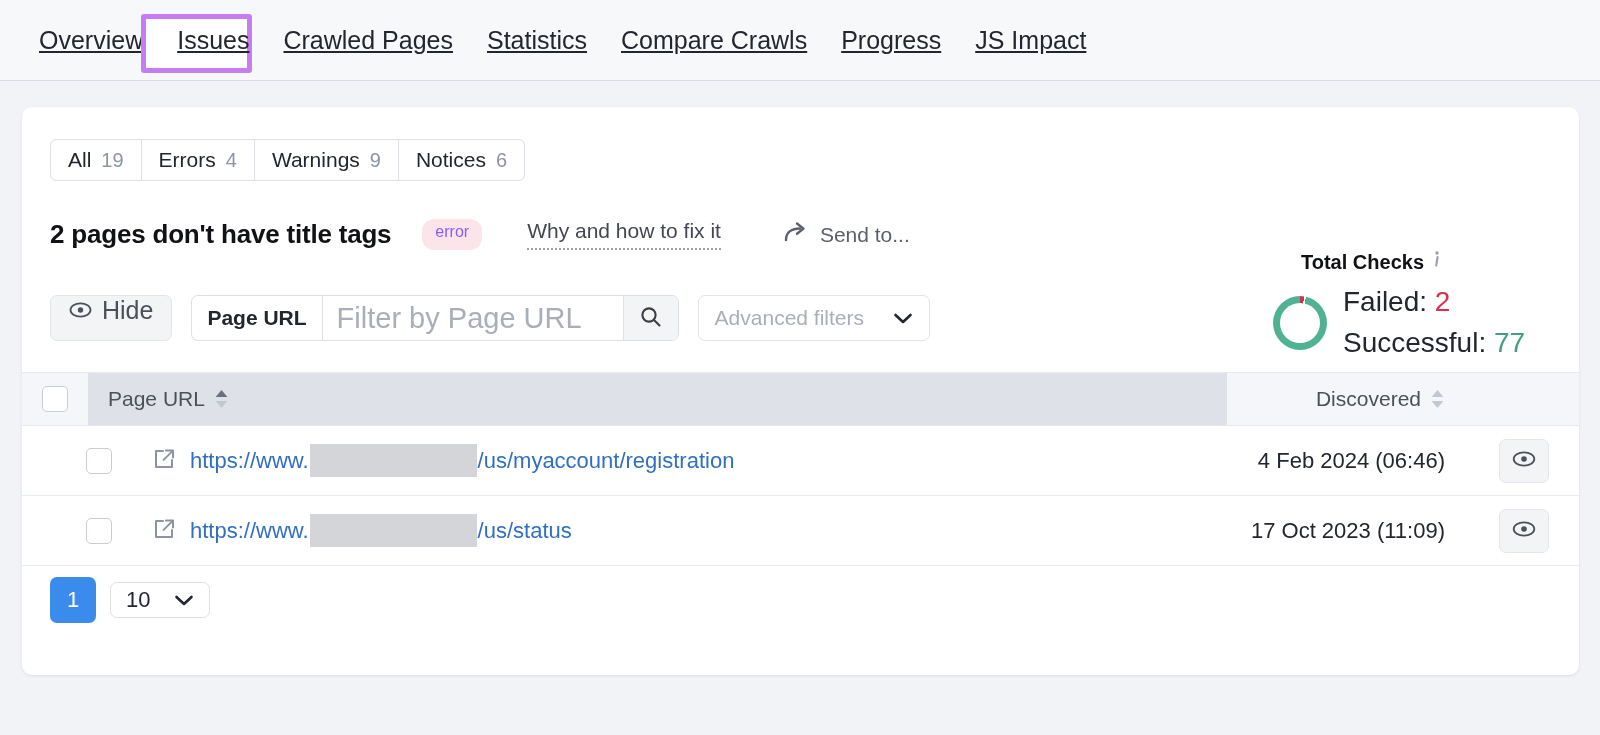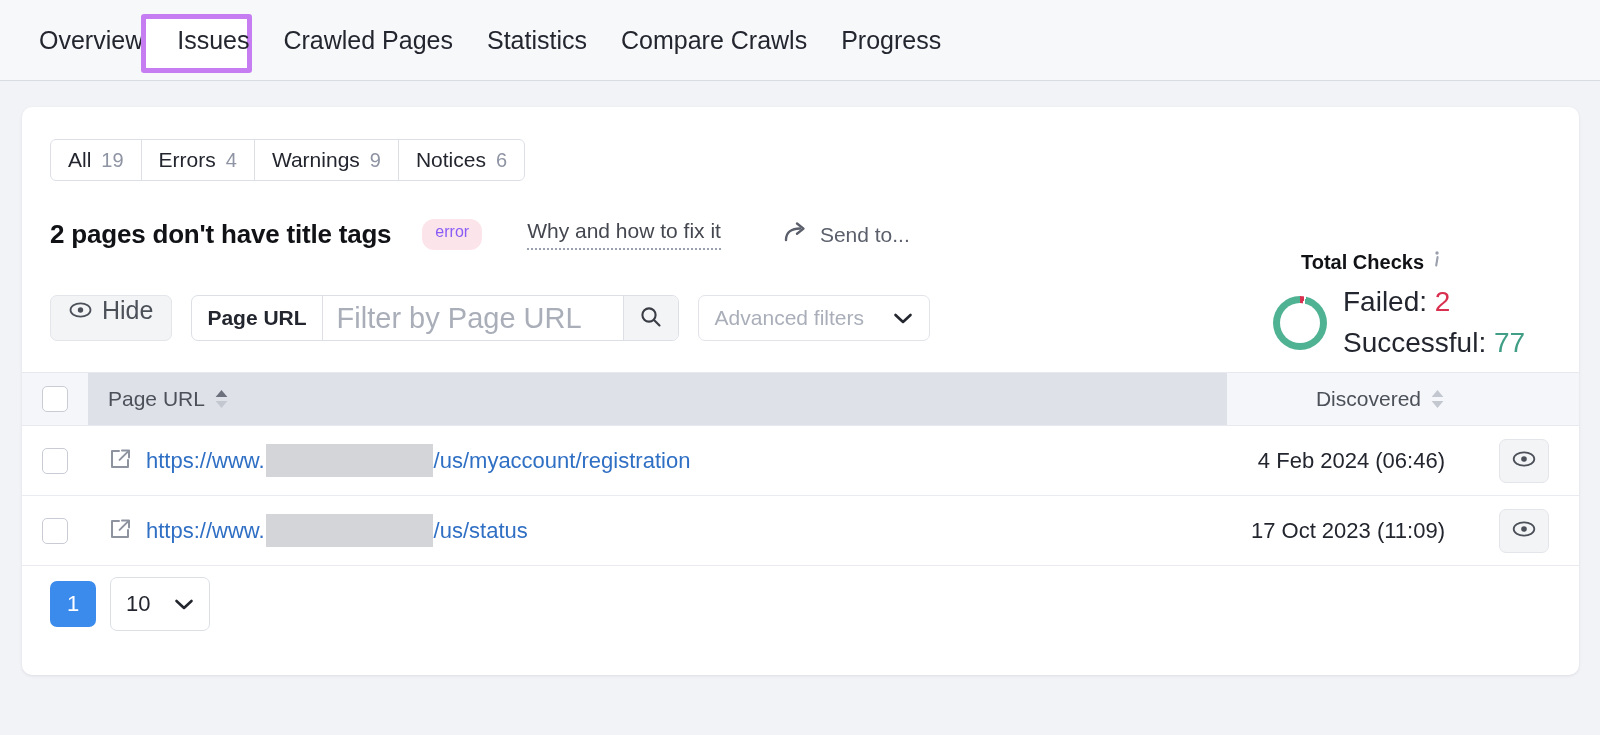--- a/index.html
+++ b/index.html
@@ -24,20 +24,21 @@
     padding-left: 22px;
     gap: 0;
   }
   .nav-tab {
     font-size: 25px;
     color: #23262f;
     padding: 0 17px;
     line-height: 81px;
     white-space: nowrap;
     cursor: pointer;
+    text-decoration: underline;
   }
   .nav-tab:first-child { padding-left: 0; }
   .nav-highlight {
     position: absolute;
     left: 141px;
     top: 14px;
     width: 111px;
     height: 59px;
     border: 5px solid #c77df2;
     border-radius: 3px;
@@ -324,20 +325,21 @@
     border-radius: 5px;
     background: #fff;
     cursor: pointer;
   }
   .row {
     display: flex;
     align-items: center;
     height: 70px;
     border-bottom: 1px solid #e9ebf0;
     background: #fff;
+    padding-left: 44px;
   }
   .url-link {
     font-size: 22px;
     color: #2f6fc4;
     white-space: nowrap;
     cursor: pointer;
     display: flex;
     align-items: center;
   }
   .redact {
@@ -377,21 +379,21 @@
     display: flex;
     align-items: center;
     justify-content: center;
     cursor: pointer;
   }
   .per-page {
     display: flex;
     align-items: center;
     justify-content: space-between;
     gap: 22px;
-    height: 54px;
+    height: 36px;
     min-width: 100px;
     padding: 0 15px;
     border: 1px solid #dcdfe6;
     border-radius: 7px;
     font-size: 22px;
     color: #23262f;
     cursor: pointer;
     background: #fff;
   }
   .sort-arrows { display: flex; flex-direction: column; gap: 2px; }
@@ -400,20 +402,21 @@
 <body>
 
 <div class="topnav">
   <div class="nav-highlight"></div>
   <div class="nav-tab">Overview</div>
   <div class="nav-tab highlighted">Issues</div>
   <div class="nav-tab">Crawled Pages</div>
   <div class="nav-tab">Statistics</div>
   <div class="nav-tab">Compare Crawls</div>
   <div class="nav-tab">Progress</div>
+  <div class="nav-tab">JS Impact</div>
 </div>
 
 <div class="card">
 
   <div class="segmented">
     <div class="seg-item">
       <span>All</span>
       <span class="seg-count">19</span>
     </div>
     <div class="seg-item">

